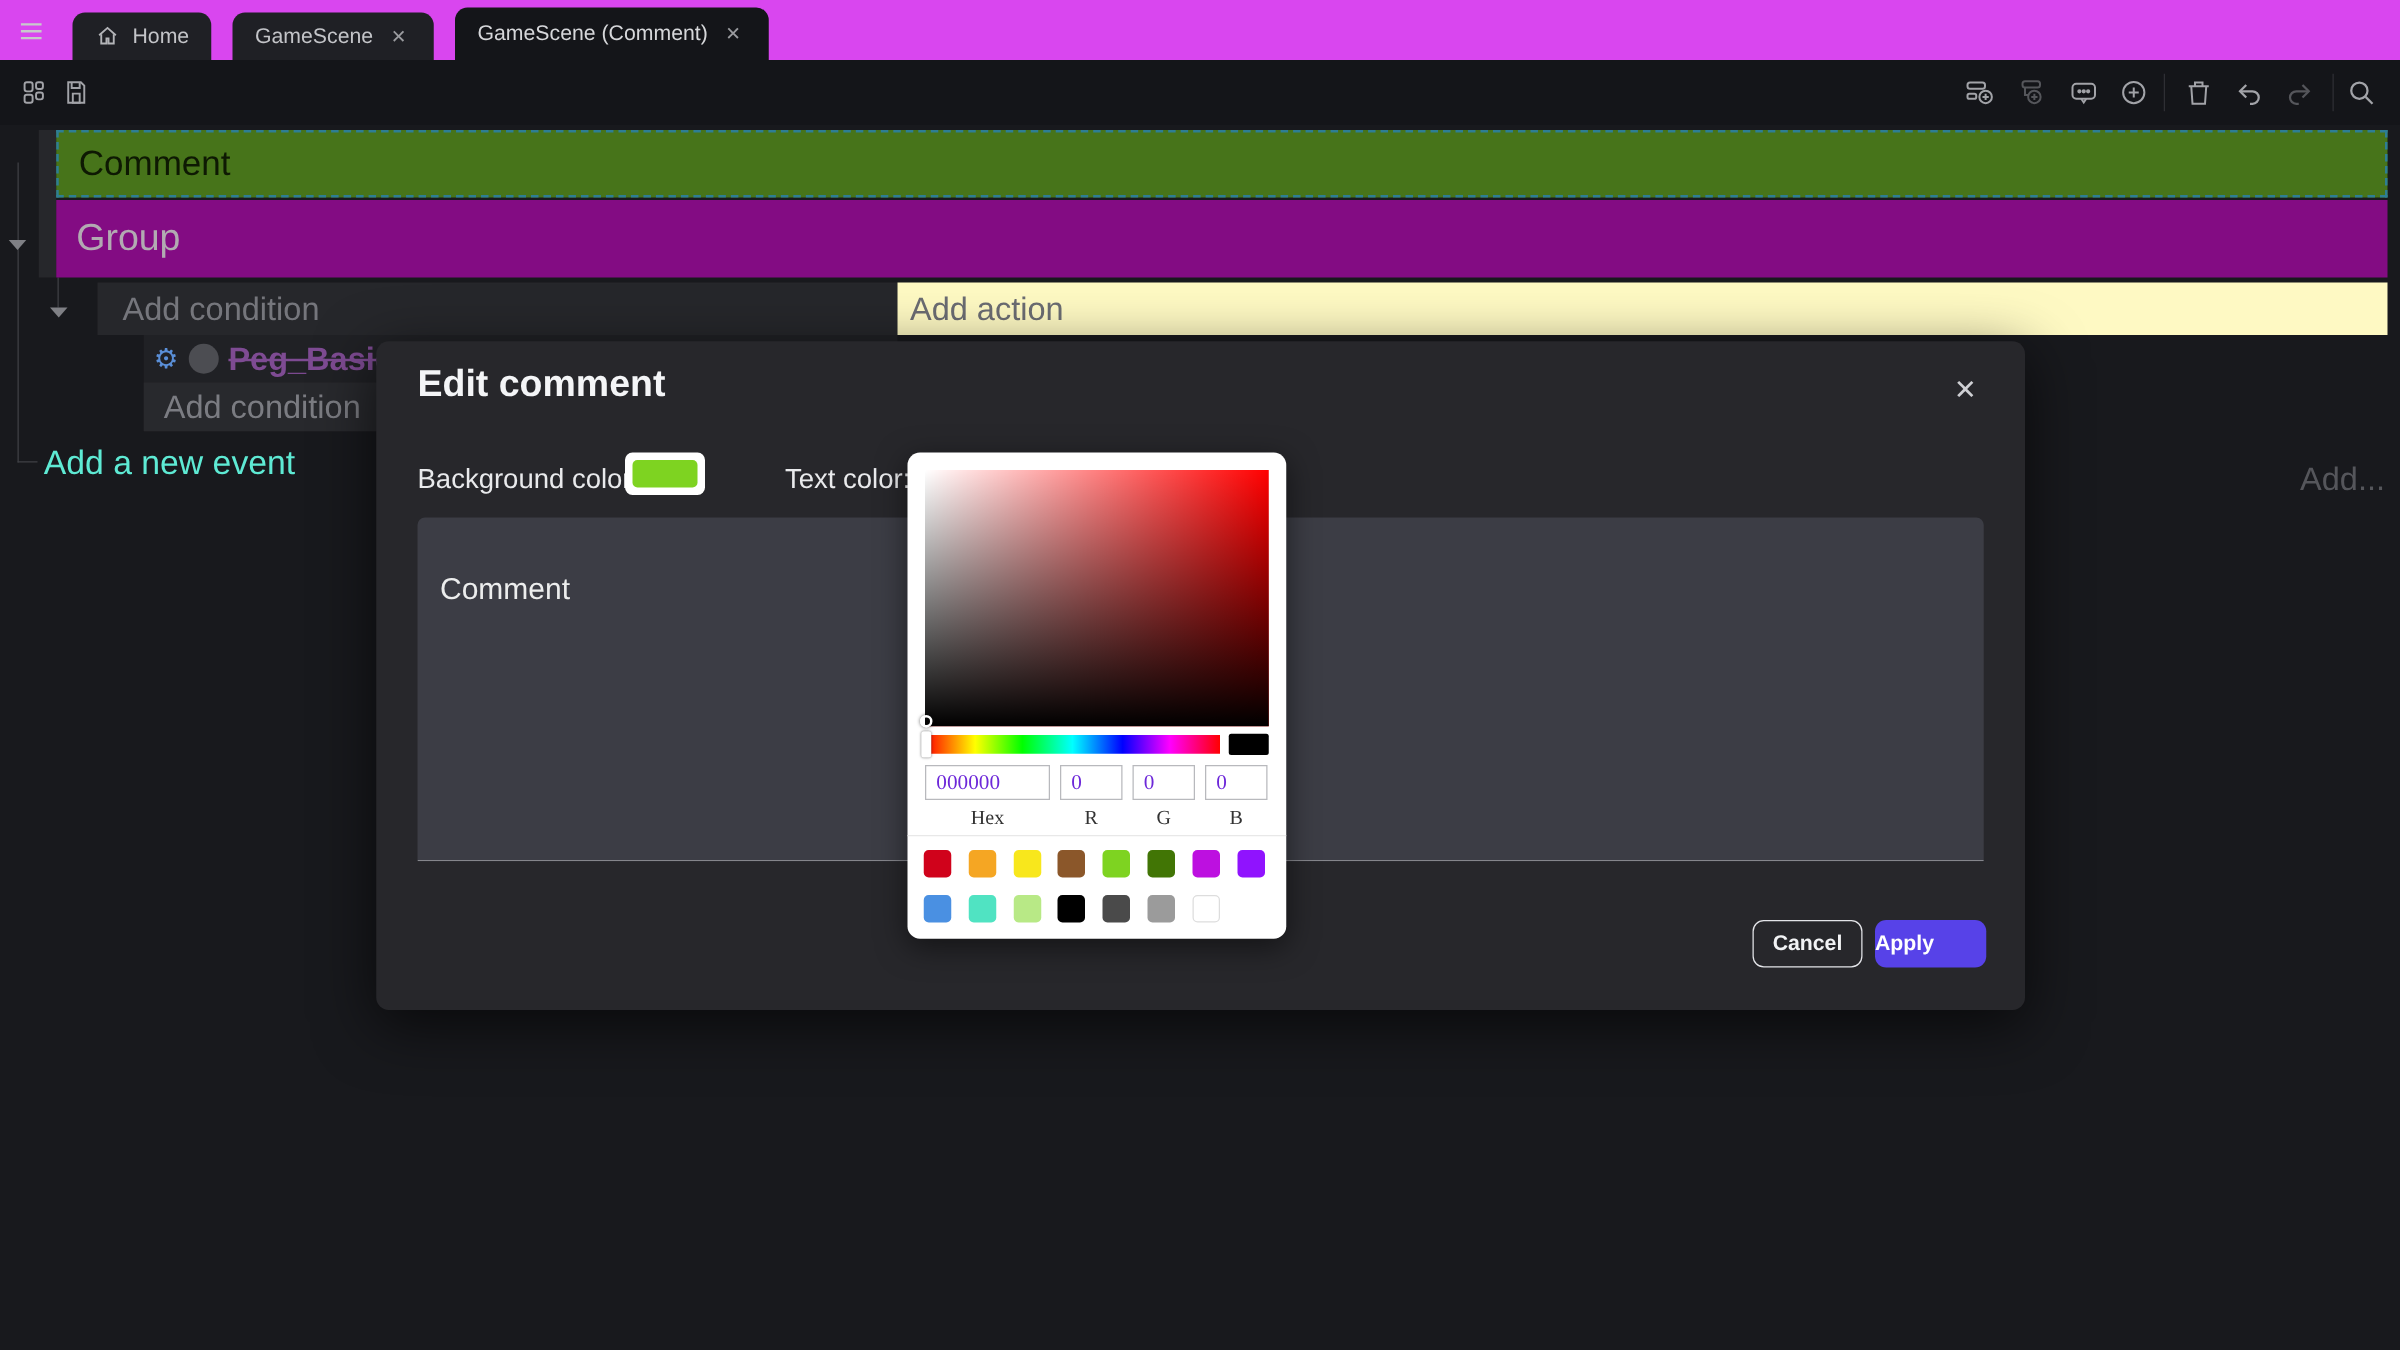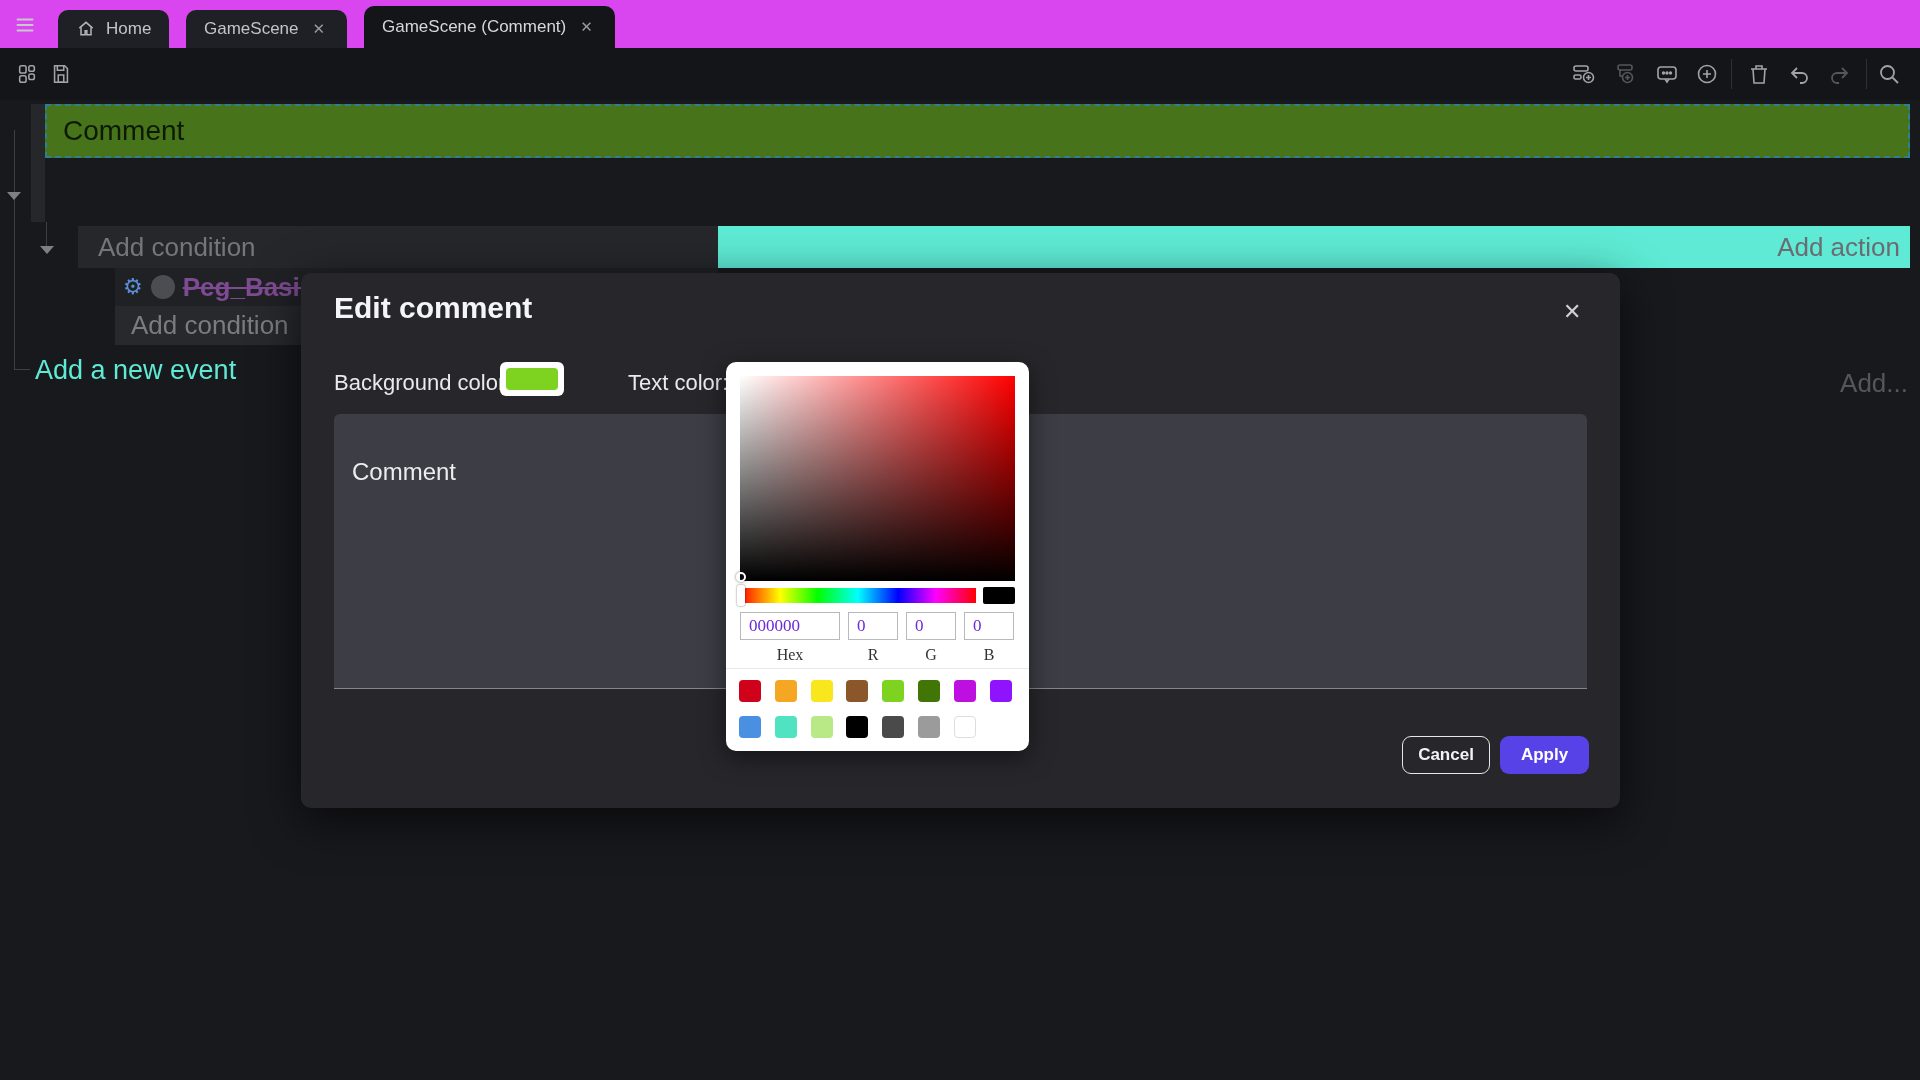--- a/index.html
+++ b/index.html
@@ -39,21 +39,21 @@
   .row-text { font-size:26px; color:#75767c; }
 
   .comment-row { left:45px; top:4px; width:1865px; height:54px; background:#47741a;
                  border:2px dashed #2e7e94; display:flex; align-items:center; padding:0 16px;
                  color:#0e1903; font-size:28px; cursor:pointer; }
   .group-row { left:45px; top:60px; width:1865px; height:62px; background:#830c83;
                display:flex; align-items:center; padding:0 16px; color:#b2aab2; font-size:30px; cursor:pointer; }
   .gutter { left:31px; top:4px; width:14px; height:118px; background:#26272b; }
 
   .cond1 { left:78px; top:126px; width:640px; height:42px; background:#26272b; display:flex; align-items:center; padding:0 20px; cursor:pointer; }
-  .act1  { left:718px; top:126px; width:1192px; height:42px; background:#5eead4; display:flex; align-items:center; padding:0 10px; cursor:pointer;justify-content:flex-end; }
+  .act1  { left:718px; top:126px; width:1192px; height:42px; background:#fef9c3; display:flex; align-items:center; padding:0 10px; cursor:pointer; }
   .subblock { left:115px; top:168px; width:603px; height:77px; background:#202125; }
   .peg-row { left:115px; top:168px; width:603px; height:38px; display:flex; align-items:center; gap:8px; padding:0 8px; cursor:pointer; }
   .cond2 { left:115px; top:206px; width:603px; height:39px; background:#28292d; display:flex; align-items:center; padding:0 16px; cursor:pointer; }
   .obj-circle { width:24px; height:24px; border-radius:50%; background:#4c4d52; }
   .peg-text { font-size:26px; font-weight:bold; color:#7e4b93; text-decoration:line-through; white-space:nowrap; }
   .add-new { left:35px; top:255px; font-size:27px; color:#5eead4; cursor:pointer; }
   .add-trunc { left:1790px; top:268px; width:118px; text-align:right; font-size:26px; color:#55565b; cursor:pointer; }
 
   
   .dialog { left:301px; top:273px; width:1319px; height:535px; background:#27272b; border-radius:10px;
@@ -65,21 +65,21 @@
           display:flex; align-items:center; justify-content:center; cursor:pointer; }
   .chip-inner { width:52px; height:22px; border-radius:4px; }
   .dlg-textarea { left:33px; top:141px; width:1253px; height:275px; background:#3c3d45; border:none;
                   border-bottom:1px solid #85868c; border-radius:6px 6px 0 0; resize:none;
                   color:#eceded; font-size:24px; padding:44px 18px; font-family:"Liberation Sans", sans-serif; }
   .btn-cancel { left:1101px; top:463px; width:88px; height:38px; border:1.5px solid #e4e5e9; border-radius:9px;
                 background:transparent; color:#f2f3f5; font-size:17px; font-weight:bold;
                 display:flex; align-items:center; justify-content:center; cursor:pointer; }
   .btn-apply { left:1199px; top:463px; width:89px; height:38px; border-radius:9px; background:#5742e8;
                color:#ffffff; font-size:17px; font-weight:bold;
-               display:flex; align-items:center; justify-content:center; cursor:pointer; }
+               display:flex; align-items:center; justify-content:flex-start; cursor:pointer; }
 
   
   .picker { left:726px; top:362px; width:303px; height:389px; background:#ffffff; border-radius:10px;
             box-shadow:0 6px 24px rgba(0,0,0,0.5); z-index:20; font-family:"Liberation Serif", serif; }
   .sat { left:14px; top:14px; width:275px; height:205px; cursor:crosshair;
          background:
            linear-gradient(to top, #000, rgba(0,0,0,0)),
            linear-gradient(to right, #fff, rgba(255,255,255,0)),
            #ff0000; }
   .sat-cursor { left:-4px; top:196px; width:10px; height:10px; border:2px solid #fff; border-radius:50%;
@@ -253,20 +253,23 @@
     <div class="abs gutter"></div>
     <div class="abs vline" style="left:14px;top:30px;width:1px;height:240px;"></div>
     <div class="abs vline" style="left:14px;top:269px;width:16px;height:1px;"></div>
     <div class="abs tri-down" style="left:7px;top:92px;"></div>
     <div class="abs vline" style="left:46px;top:122px;width:1px;height:24px;"></div>
     <div class="abs tri-down" style="left:40px;top:146px;"></div>
 
     <div class="abs comment-row" style="background: rgb(71, 116, 26); color: rgb(14, 25, 3);">
       <span>Comment</span>
     </div>
+    <div class="abs group-row" style="background: rgb(131, 12, 131); color: rgb(178, 170, 178);">
+      <span>Group</span>
+    </div>
 
     <div class="abs cond1">
       <span class="row-text">Add condition</span>
     </div>
     <div class="abs act1">
       <span class="row-text" style="color:#6b6c72;">Add action</span>
     </div>
 
     <div class="abs subblock"></div>
     <div class="abs peg-row">

